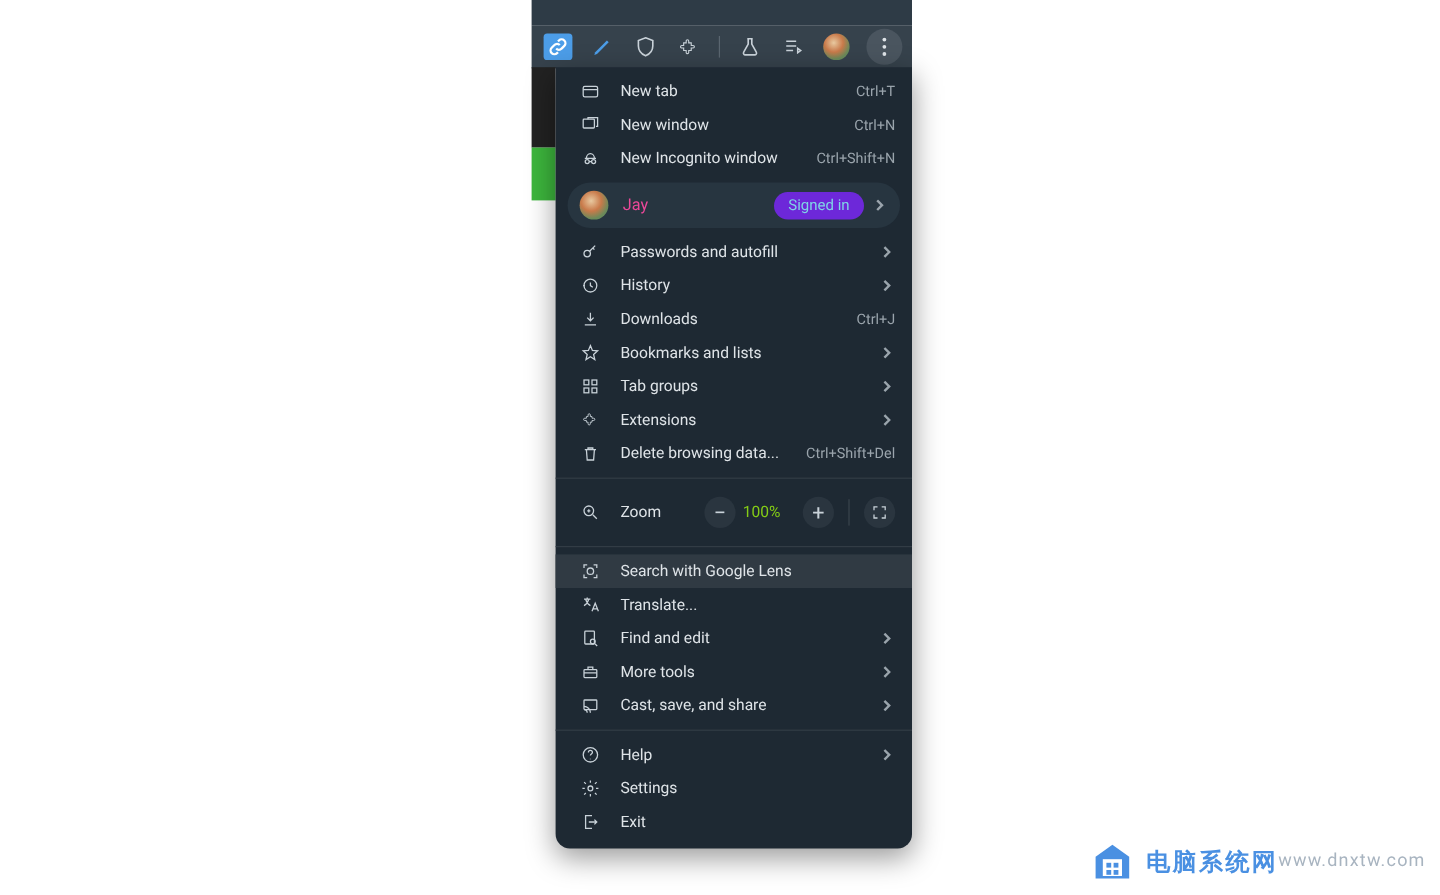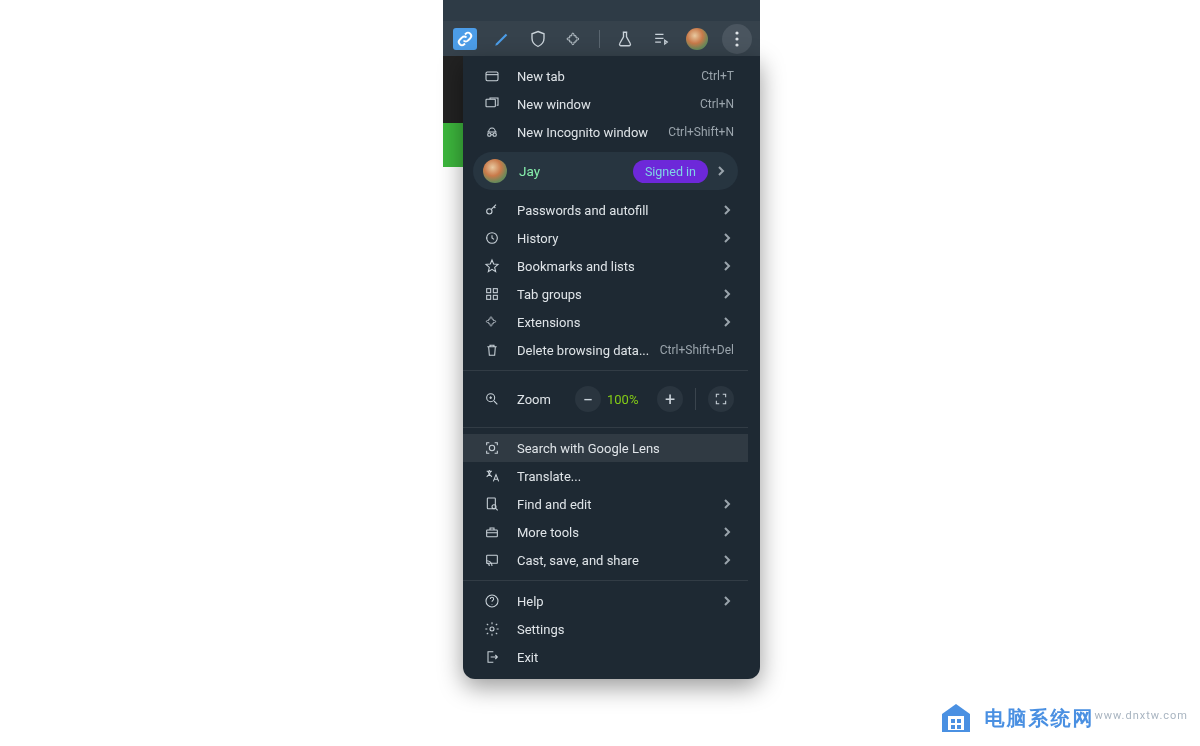--- a/index.html
+++ b/index.html
@@ -98,21 +98,21 @@
     .menu {
       position: absolute;
       left: 463px;
       top: 56px;
       width: 297px;
       background: #1e2933;
       border-radius: 0 0 12px 12px;
       box-shadow: 0 8px 24px rgba(0,0,0,0.4);
       color: #dfe4e8;
       font-size: 13px;
-      padding: 6px 12px 8px 0;
+      padding: 6px 0 8px 0;
     }
     .menu-item {
       display: flex;
       align-items: center;
       height: 28px;
       padding: 0 14px 0 20px;
       cursor: pointer;
       position: relative;
     }
     .menu-item.hovered { background: #303a43; }
@@ -153,21 +153,21 @@
       padding: 0 10px;
       cursor: pointer;
     }
     .profile-avatar {
       width: 24px;
       height: 24px;
       border-radius: 50%;
       background: radial-gradient(circle at 40% 35%, #e8c9a0 0%, #c97a4a 40%, #6a8a5a 70%);
       margin-right: 12px;
     }
-    .profile-name { flex: 1; color: #86efac; font-size: 13.5px; }
+    .profile-name { flex: 1; color: #ec4899; font-size: 13.5px; }
     .profile-badge {
       background: #6d28d9;
       color: #7fd4e6;
       font-size: 12.5px;
       padding: 4px 12px;
       border-radius: 14px;
       margin-right: 6px;
     }
     .zoom-row {
       display: flex;
@@ -217,21 +217,21 @@
       align-items: center;
       gap: 10px;
     }
     .wm-logo {
       width: 36px;
       height: 36px;
       position: relative;
     }
     .wm-text { display: flex; flex-direction: row; line-height: 1; }
     .wm-text-cn { font-size: 20px; font-weight: 600; color: #4a90e2; letter-spacing: 2px; }
-    .wm-text-url { font-size: 11px; color: #a8b4c0; letter-spacing: 1px; margin-top: 2px; }
+    .wm-text-url { font-size: 15px; color: #a8b4c0; letter-spacing: 1px; margin-top: 2px; }
   </style>
 </head>
 <body>
 
 <div class="header-strip"></div>
 
 <div class="toolbar-strip">
   <span class="toolbar-icon blue-bg">
     <svg viewBox="0 0 24 24" fill="none" stroke="currentColor" stroke-width="2.5">
         <path d="M10 14a4 4 0 0 0 6 0l3-3a4 4 0 0 0-6-6l-1 1"></path>
@@ -348,20 +348,29 @@
         </svg>
       </span>
     <span class="menu-label">History</span>
     <span class="menu-chevron">
         <svg viewBox="0 0 10 10">
           <path d="M3 1l4 4-4 4"></path>
         </svg>
       </span>
   </div>
 
+  <div class="menu-item kbd-item">
+    <span class="menu-icon">
+        <svg viewBox="0 0 24 24">
+          <path d="M12 4v10M8 10l4 4 4-4M5 19h14"></path>
+        </svg>
+      </span>
+    <span class="menu-label">Downloads</span>
+    <span class="kbd">Ctrl+J</span>
+  </div>
 
   <div class="menu-item">
     <span class="menu-icon">
         <svg viewBox="0 0 24 24">
           <path d="M12 3l2.5 6 6.5.5-5 4.5 1.5 6.5L12 17l-5.5 3.5L8 14 3 9.5l6.5-.5L12 3z"></path>
         </svg>
       </span>
     <span class="menu-label">Bookmarks and lists</span>
     <span class="menu-chevron">
         <svg viewBox="0 0 10 10">

